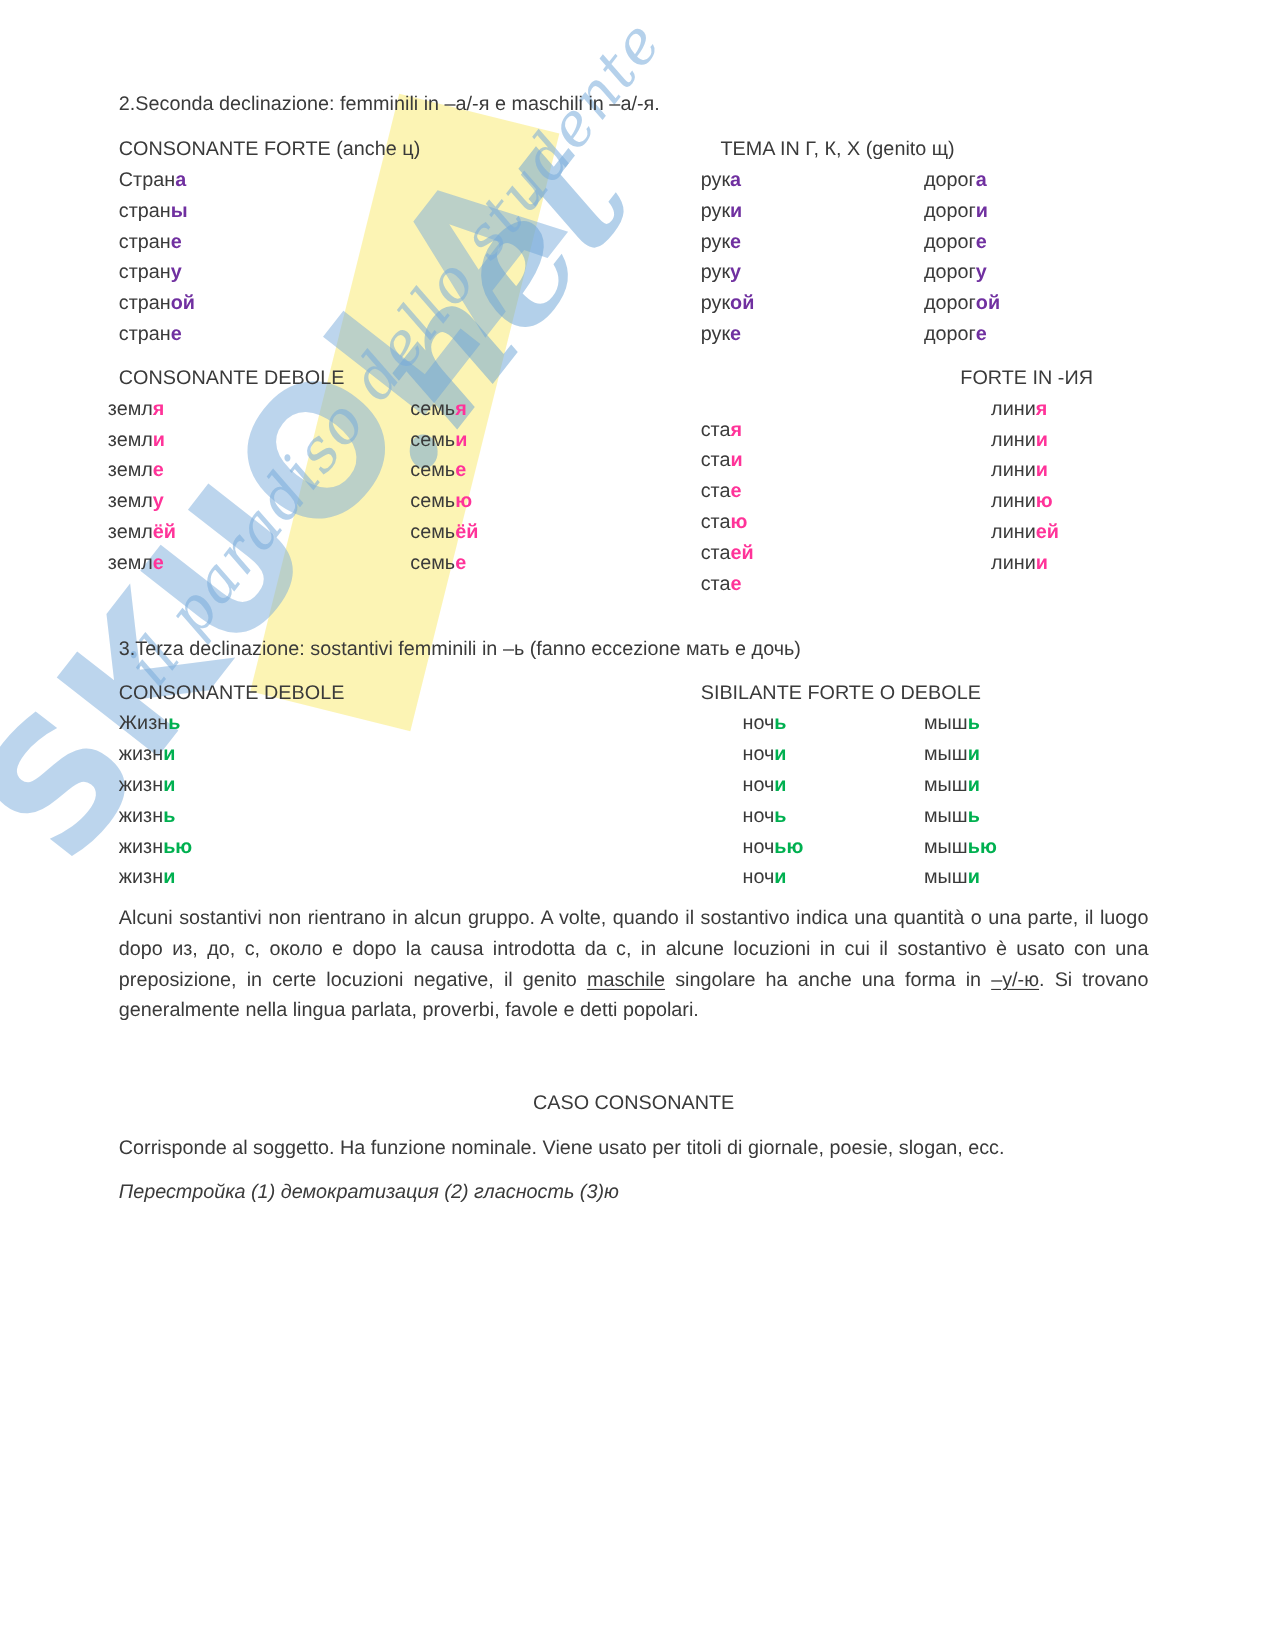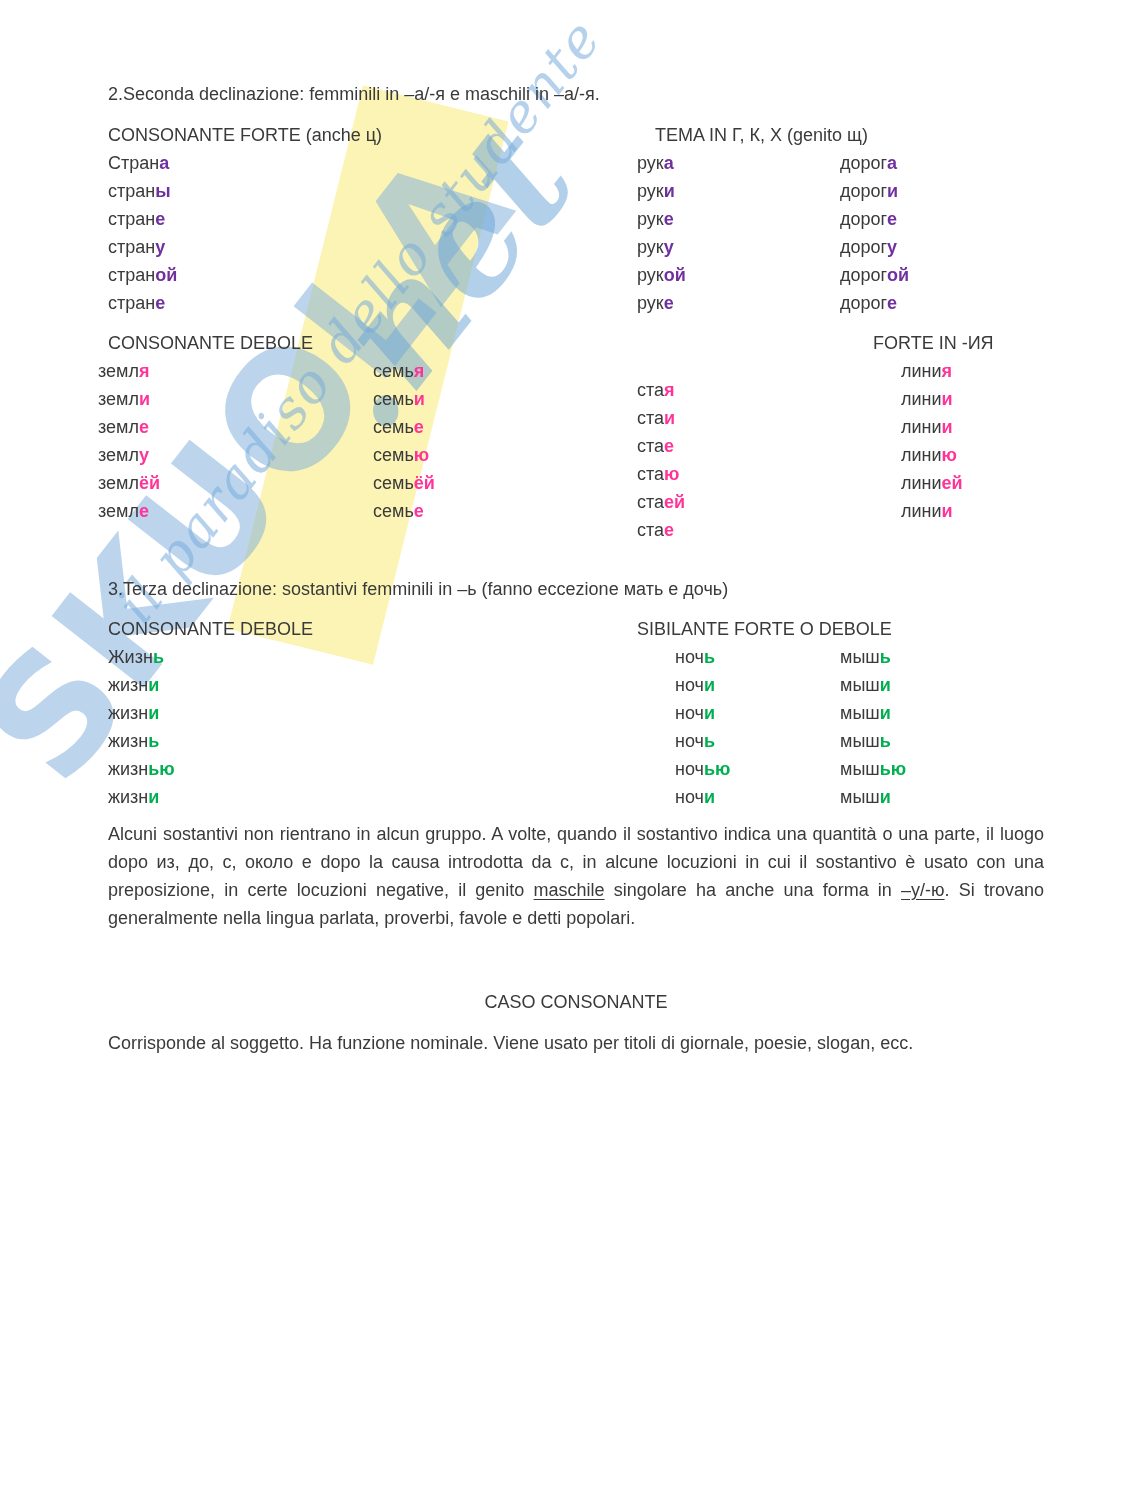--- a/index.html
+++ b/index.html
@@ -149,15 +149,16 @@
         <div class="word"><span>мыш</span><span class="end">и</span></div>
         <div class="word"><span>мыш</span><span class="end">ь</span></div>
         <div class="word"><span>мыш</span><span class="end">ью</span></div>
         <div class="word"><span>мыш</span><span class="end">и</span></div>
       </div>
 
     <div class="abs para" style="left:108px;top:820px;width:936px"><span>Alcuni sostantivi non rientrano in alcun gruppo. A volte, quando il sostantivo indica una quantità o una parte, il luogo dopo из, до, с, около e dopo la causa introdotta da с, in alcune locuzioni in cui il sostantivo è usato con una preposizione, in certe locuzioni negative, il genito </span><span class="u">maschile</span><span> singolare ha anche una forma in </span><span class="u">–у/-ю</span><span>. Si trovano generalmente nella lingua parlata, proverbi, favole e detti popolari.</span></div>
 
     <div class="abs line b center" style="left:108px;top:988px;width:936px">CASO CONSONANTE</div>
     <div class="abs line" style="left:108px;top:1029px">Corrisponde al soggetto. Ha funzione nominale. Viene usato per titoli di giornale, poesie, slogan, ecc.</div>
+    <div class="abs line italic" style="left:108px;top:1069px">Перестройка (1) демократизация (2) гласность (3)ю</div>
 
   </div>
 </div>
 
 </body></html>

